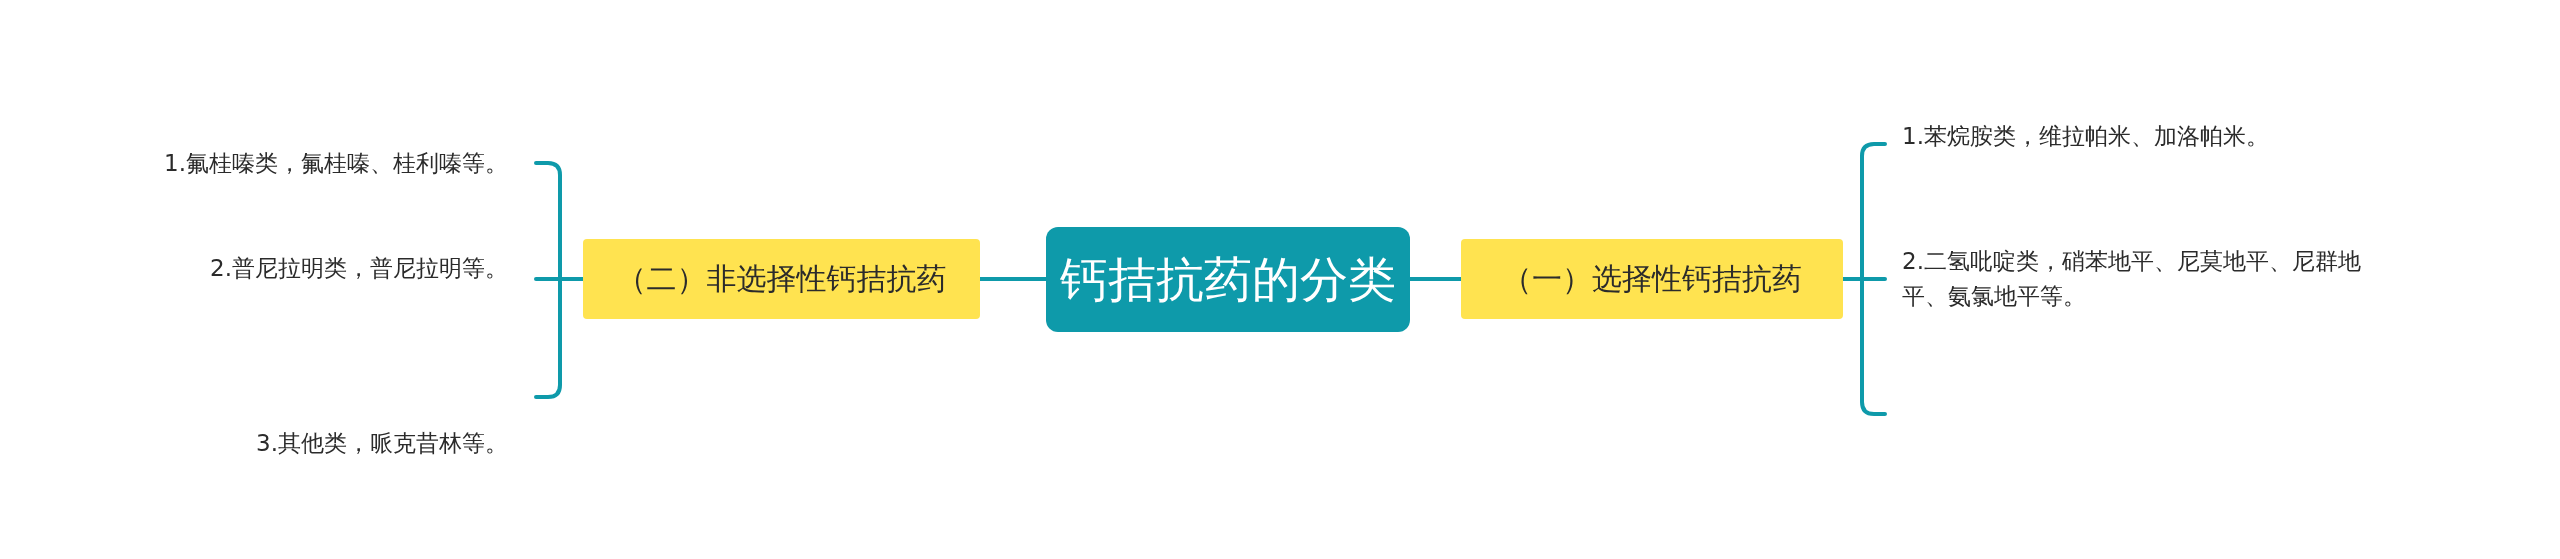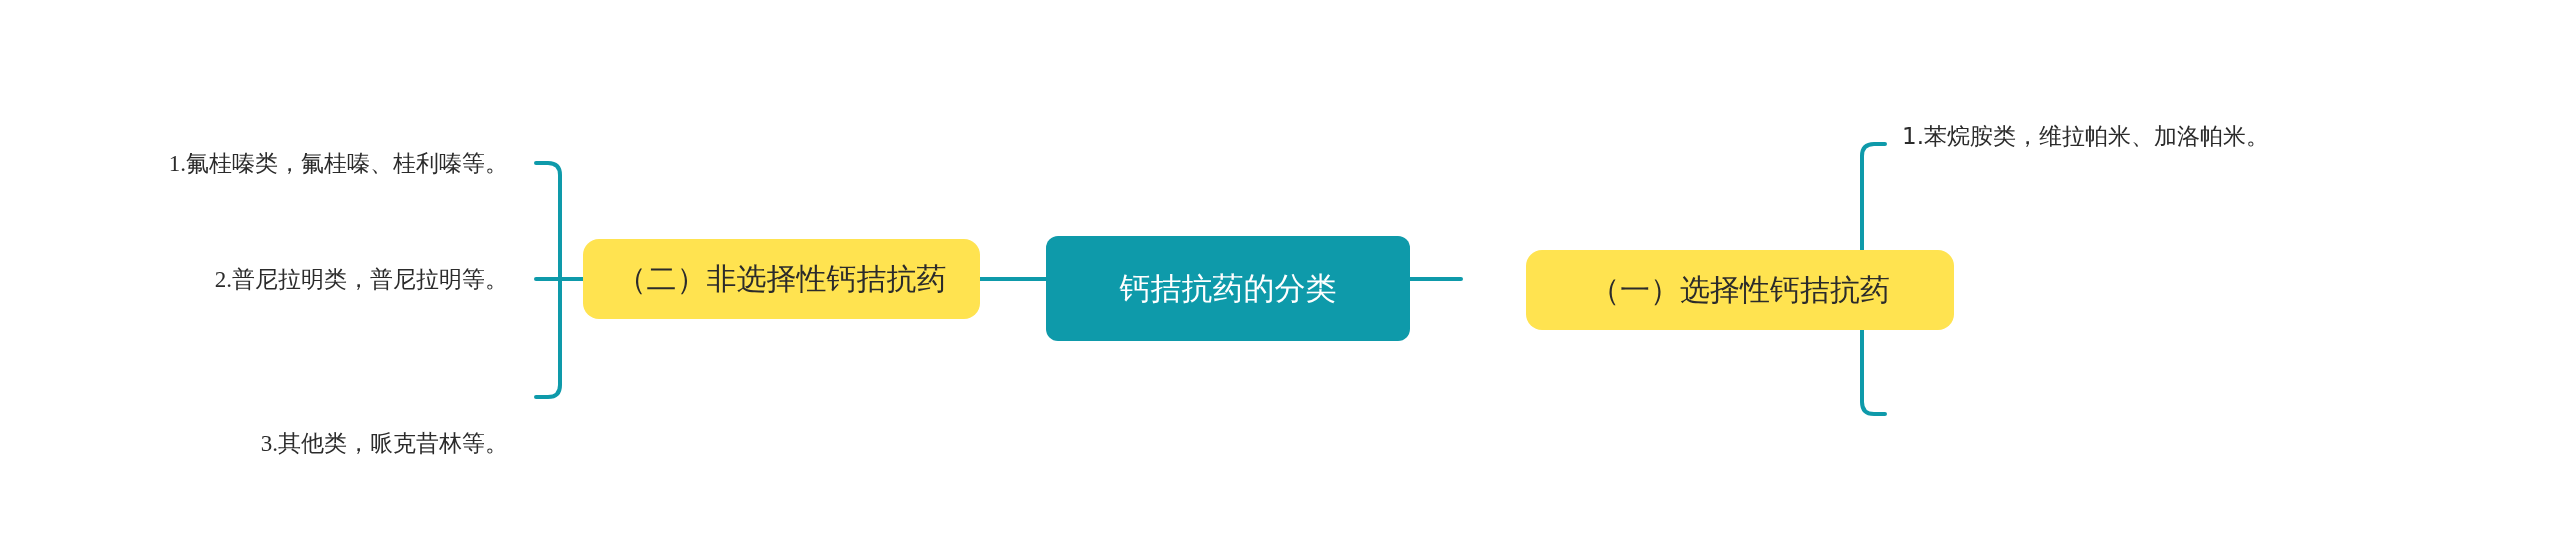--- a/index.html
+++ b/index.html
@@ -2,28 +2,28 @@
 <html><head>
 <meta charset="utf-8">
 <style>
   html, body { margin: 0; padding: 0; background: #ffffff; }
   body { width: 2560px; height: 559px; position: relative; overflow: hidden;
          font-family: "DejaVu Sans", "Liberation Sans", sans-serif; }
   .canvas { position: absolute; left: 0; top: 0; width: 2560px; height: 559px; }
   svg.lines { position: absolute; left: 0; top: 0; }
   .node { position: absolute; display: flex; align-items: center; justify-content: center;
           box-sizing: border-box; white-space: nowrap; }
-  .root { left: 1046px; top: 236px; width: 364px; height: 105px; background: #0E9AAA;
-          border-radius: 12px; color: #ffffff; font-size: 31px; }
-  .branch { top: 239px; height: 80px; background: #FFE350; border-radius: 16px;
+  .root { left: 1046px; top: 227px; width: 364px; height: 105px; background: #0E9AAA;
+          border-radius: 12px; color: #ffffff; font-size: 48px; }
+  .branch { top: 239px; height: 80px; background: #FFE350; border-radius: 4px;
             color: #2b2b2b; font-size: 30px; }
   .branch-left { left: 583px; width: 397px; }
-  .branch-right { left: 1526px; width: 428px; margin-top: 11px; }
+  .branch-right { left: 1461px; width: 382px; }
   .leaf { position: absolute; color: #2b2b2b; font-size: 23px; line-height: 35px; }
-  .leaf-left { right: 2052px; text-align: right; white-space: nowrap; transform: translateY(-50%); font-family: Liberation Serif, serif; }
+  .leaf-left { right: 2052px; text-align: right; white-space: nowrap; transform: translateY(-50%); }
   .leaf-right { left: 1902px; width: 500px; text-align: left; transform: translateY(-50%); }
 </style>
 </head>
 <body>
 
 <div class="canvas">
 
   <svg class="lines" width="2560" height="559">
     <g fill="none" stroke="#0E9AAA" stroke-width="4" stroke-linecap="round">
 
@@ -44,18 +44,19 @@
 
   <div class="node branch branch-right">
     <span>（一）选择性钙拮抗药</span>
   </div>
 
   <div class="node branch branch-left">
     <span>（二）非选择性钙拮抗药</span>
   </div>
 
   <div class="leaf leaf-right" style="top:136px;">1.苯烷胺类，维拉帕米、加洛帕米。</div>
+  <div class="leaf leaf-right" style="top:279px;">2.二氢吡啶类，硝苯地平、尼莫地平、尼群地平、氨氯地平等。</div>
 
   <div class="leaf leaf-left" style="top:163px;">1.氟桂嗪类，氟桂嗪、桂利嗪等。</div>
-  <div class="leaf leaf-left" style="top:279px;">2.普尼拉明类，普尼拉明等。</div>
+  <div class="leaf leaf-left" style="top:268px;">2.普尼拉明类，普尼拉明等。</div>
   <div class="leaf leaf-left" style="top:397px;margin-top:46px;">3.其他类，哌克昔林等。</div>
 
 </div>
 
 </body></html>

